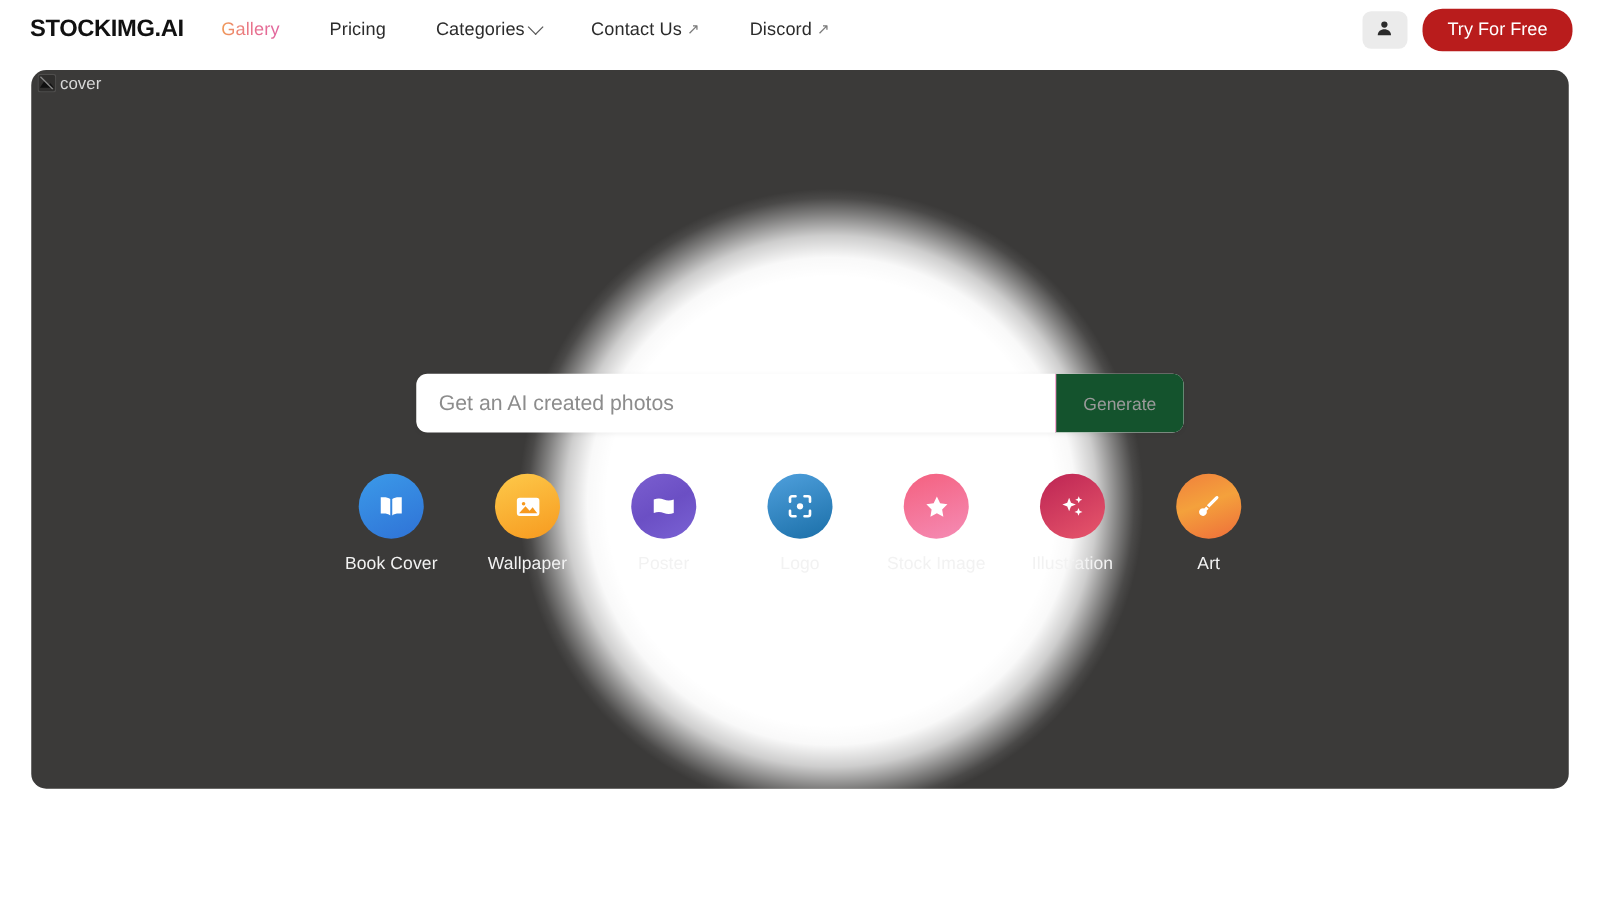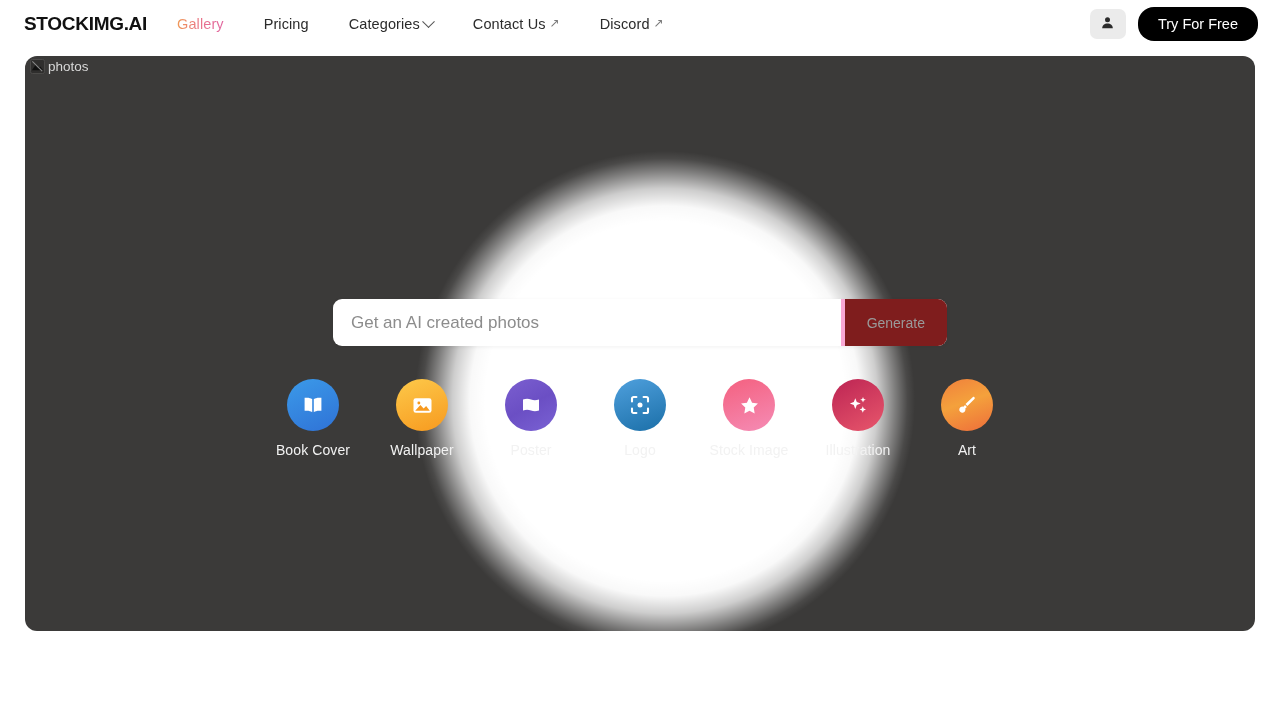--- a/index.html
+++ b/index.html
@@ -93,21 +93,21 @@
     display: flex;
     align-items: center;
     justify-content: center;
     cursor: pointer;
     border: none;
   }
 
   .cta-btn {
     height: 34px;
     padding: 12px 20px;
-    background: #000000;
+    background: #b91c1c;
     color: #ffffff;
     font-size: 14.5px;
     border: none;
     border-radius: 16px;
     cursor: pointer;
     display: flex;
     align-items: center;
     justify-content: center;
     font-family: inherit;
     white-space: nowrap;
@@ -205,22 +205,22 @@
     background: transparent;
     padding: 0 18px;
     font-size: 17px;
     color: #15803d;
     font-family: Liberation Sans, sans-serif;
   }
   .search-input::placeholder { color: #8c8c8c; }
 
   .generate-btn {
     border: none;
-    border-left: 4px solid #f9a8d4;
-    background: #7f1d1d;
+    border-left: 1px solid #f9a8d4;
+    background: #14532d;
     padding: 0 22px;
     font-size: 14px;
     color: #9a9a9a;
     cursor: pointer;
     font-family: inherit;
     white-space: nowrap;
   }
 
   
   .cat-row {
@@ -319,21 +319,21 @@
 <div class="hero">
 
   <div class="broken-img">
     <span class="broken-icon">
       <svg width="15" height="15" viewBox="0 0 16 16">
         <rect x="0.5" y="0.5" width="15" height="15" rx="2" fill="#2f2e2d" stroke="#4e4d4c" stroke-width="1"></rect>
         <path d="M2 12 L6 6 L9 10 L11 8 L14 12 Z" fill="#0f0f0f"></path>
         <path d="M2.5 2.5 L13 13" stroke="#8a8a8a" stroke-width="1.1"></path>
       </svg>
     </span>
-    <span class="broken-text">photos</span>
+    <span class="broken-text">cover</span>
   </div>
 
   <div class="glow"></div>
 
   <div class="headline">G                                              AI</div>
 
   <div class="searchbar">
     <input class="search-input" type="text" placeholder="Get an AI created photos" style="">
     <button class="generate-btn">Generate</button>
   </div>

